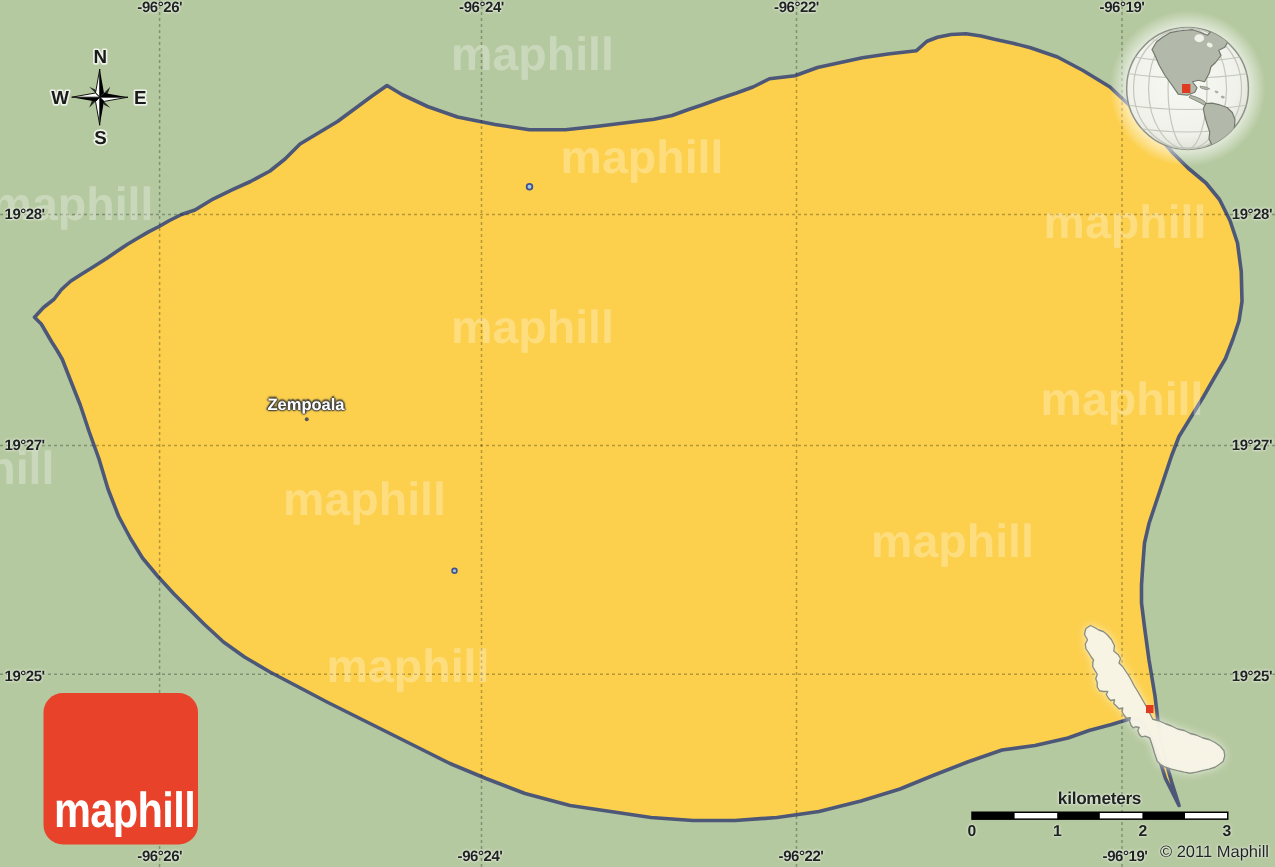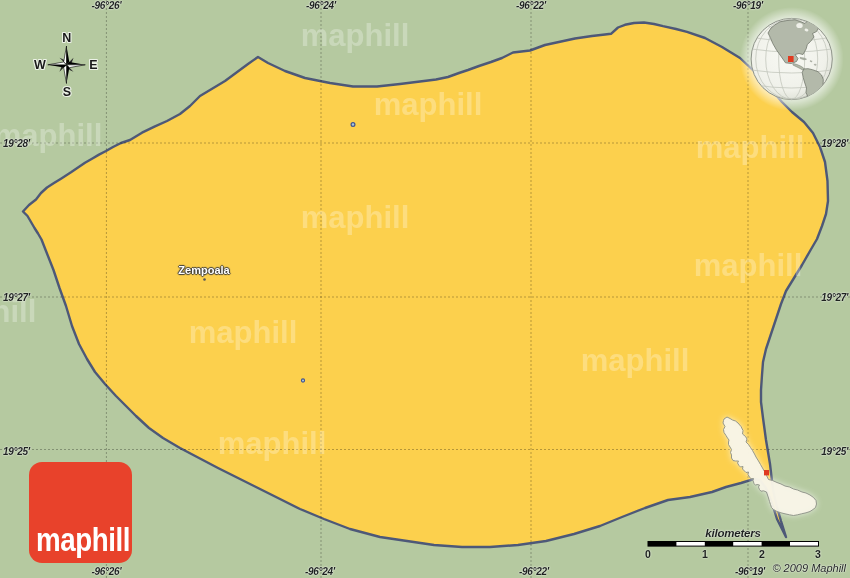--- a/index.html
+++ b/index.html
@@ -1,20 +1,20 @@
 <!DOCTYPE html>
 <html><head>
 <meta charset="utf-8">
 <style>
   html,body{margin:0;padding:0;}
   #map{position:relative;width:850px;height:578px;background:#b5c9a0;overflow:hidden;
        font-family:"Liberation Sans", sans-serif;}
   .wm{position:absolute;font-weight:bold;font-size:31px;color:rgba(255,255,255,0.28);
       white-space:nowrap;transform:translate(-50%,-49%);letter-spacing:0px;}
-  .glab{position:absolute;font-weight:bold;font-size:10px;letter-spacing:-0.3px;color:#1e2220;white-space:nowrap;text-shadow:0 0 2px rgba(255,255,255,0.9),0 0 1px rgba(255,255,255,0.7);font-style:italic;}
+  .glab{position:absolute;font-weight:bold;font-size:10px;letter-spacing:-0.3px;color:#1e2220;white-space:nowrap;text-shadow:0 0 2px rgba(255,255,255,0.9),0 0 1px rgba(255,255,255,0.7);}
   .gtop{transform:translateX(-50%);}
   .lab-city{position:absolute;font-weight:bold;font-size:11px;color:#fff;white-space:nowrap;
       transform:translateX(-50%);
       text-shadow:-1px 0 1px #3a3a3a,1px 0 1px #3a3a3a,0 -1px 1px #3a3a3a,0 1px 1px #3a3a3a;}
   #logo{position:absolute;left:29px;top:462px;width:103px;height:101px;background:#e8422b;
       border-radius:13px;}
   #logo span{position:absolute;left:7px;bottom:4px;font-size:33px;font-weight:bold;color:#fff;
       transform:scaleX(0.84);transform-origin:0 100%;letter-spacing:-0.5px;}
   .num{position:absolute;font-weight:bold;font-size:10.5px;color:#1e2220;transform:translateX(-50%);text-shadow:0 0 2px rgba(255,255,255,0.9);}
 </style>
@@ -187,18 +187,18 @@
 <div class="glab" style="right:2px;top:292px;">19°27'</div>
 <div class="glab" style="right:2px;top:446px;">19°25'</div>
 
 <div class="lab-city" style="left:204px;top:264px;">Zempoala</div>
 
 <div class="glab gtop" style="left:733px;top:527px;font-size:11.5px;letter-spacing:-0.2px;text-align:center;">kilometers</div>
 <div class="num" style="left:648px;top:548px;">0</div>
 <div class="num" style="left:705px;top:548px;">1</div>
 <div class="num" style="left:762px;top:548px;">2</div>
 <div class="num" style="left:818px;top:548px;">3</div>
-<div class="glab" style="right:4px;top:562px;font-weight:normal;font-size:11px;letter-spacing:0px;">© 2009 Maphill</div>
+<div class="glab" style="right:4px;top:562px;font-weight:normal;font-size:11px;letter-spacing:0px;">© 2011 Maphill</div>
 
 <div id="logo">
       <span>maphill</span>
     </div>
 </div>
 
 </body></html>

